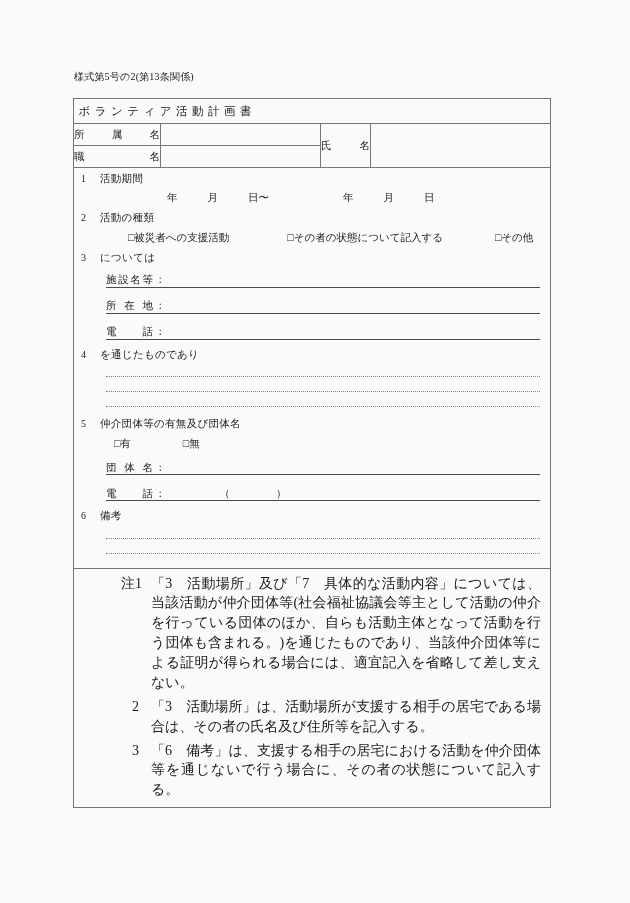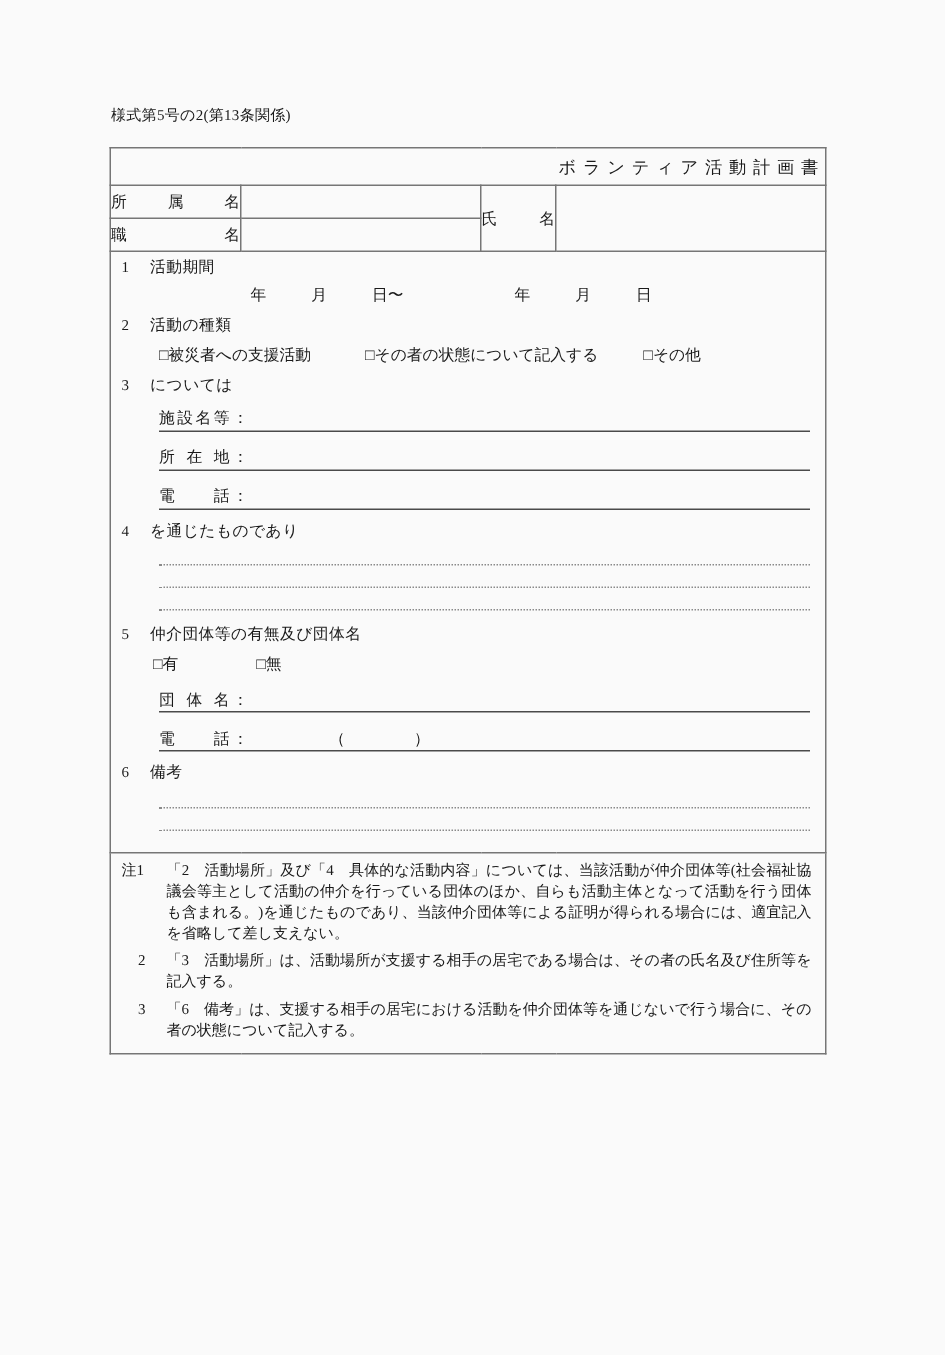--- a/index.html
+++ b/index.html
@@ -37,21 +37,21 @@
     table-layout: fixed;
   }
   .form-table td {
     border: 1px solid #767676;
     padding: 0;
     vertical-align: middle;
   }
 
   .title-cell {
     height: 24px;
-    text-align: right;
+    text-align: left;
     font-size: 11.5px;
     letter-spacing: 4.5px;
     text-indent: 4.5px;
     font-weight: 500;
   }
 
   .label-cell {
     height: 21px;
     font-size: 10.5px;
     padding: 0 7px;
@@ -105,27 +105,27 @@
   }
   .date-row .sp-lg { display: inline-block; width: 30px; }
   .date-row .sp-xl { display: inline-block; width: 74px; }
 
   
   .check-row {
     margin-left: 32px;
     font-size: 10.5px;
     white-space: nowrap;
   }
-  .check-row .opt { display: inline-block; }
+  .check-row .opt { display: inline-block; margin-left: 22px; }
   .check-row .sp { display: inline-block; width: 36px; }
   .check-row .sp-s { display: inline-block; width: 30px; }
   .cb { font-size: 10.5px; }
 
   .check-row2 {
-    margin-left: 28px;
+    margin-left: 40px;
     font-size: 10.5px;
     white-space: nowrap;
   }
   .check-row2 .sp { display: inline-block; width: 52px; }
 
   
   .field {
     display: flex;
     align-items: flex-end;
     margin-left: 32px;
@@ -160,22 +160,23 @@
     margin-left: 32px;
     margin-right: 10px;
     height: 0;
     border-bottom: 1px dotted #8a8a8a;
   }
 
   
   .notes-cell { padding: 0; }
   .notes {
     padding: 5px 9px 7px 7px;
-    font-size: 10px;
+    font-size: 14px;
     line-height: 1.42;
+    margin-left: 40px;
   }
   .note {
     display: flex;
     align-items: flex-start;
     margin-bottom: 4px;
   }
   .note:last-child { margin-bottom: 0; }
   .note .nlab {
     flex: 0 0 auto;
     white-space: nowrap;
@@ -361,21 +362,21 @@
 
       </div>
     </td>
   </tr>
 
   <tr>
     <td class="notes-cell" colspan="4">
       <div class="notes">
         <div class="note">
           <span class="nlab first">注1</span>
-          <span class="nbody">「2　活動場所」及び「4　具体的な活動内容」については、当該活動が仲介団体等(社会福祉協議会等主として活動の仲介を行っている団体のほか、自らも活動主体となって活動を行う団体も含まれる。)を通じたものであり、当該仲介団体等による証明が得られる場合には、適宜記入を省略して差し支えない。</span>
+          <span class="nbody">「3　活動場所」及び「7　具体的な活動内容」については、当該活動が仲介団体等(社会福祉協議会等主として活動の仲介を行っている団体のほか、自らも活動主体となって活動を行う団体も含まれる。)を通じたものであり、当該仲介団体等による証明が得られる場合には、適宜記入を省略して差し支えない。</span>
         </div>
         <div class="note sub">
           <span class="nlab numbered">2</span>
           <span class="nbody">「3　活動場所」は、活動場所が支援する相手の居宅である場合は、その者の氏名及び住所等を記入する。</span>
         </div>
         <div class="note sub">
           <span class="nlab numbered">3</span>
           <span class="nbody">「6　備考」は、支援する相手の居宅における活動を仲介団体等を通じないで行う場合に、その者の状態について記入する。</span>
         </div>
       </div>

